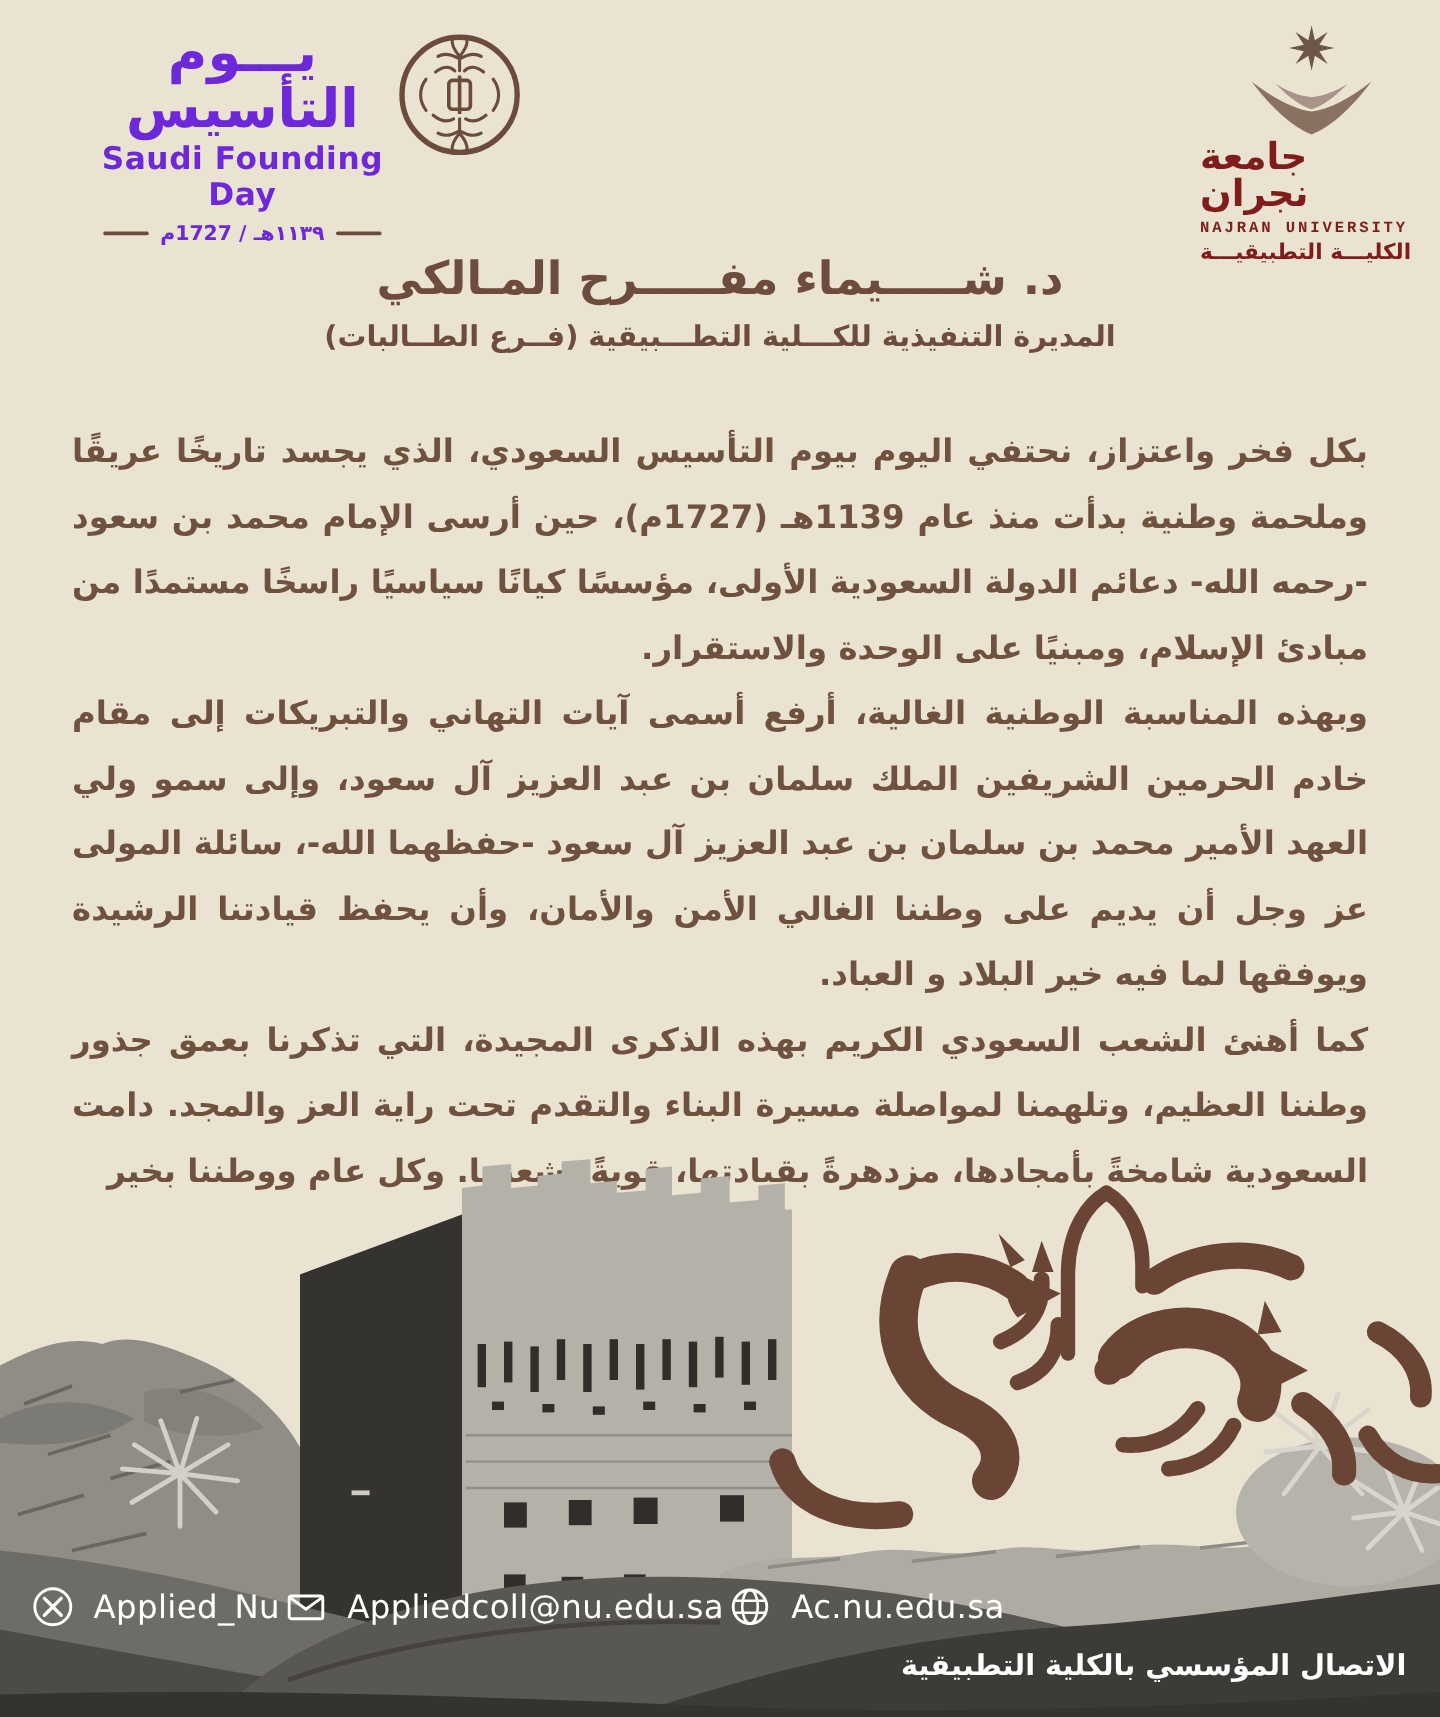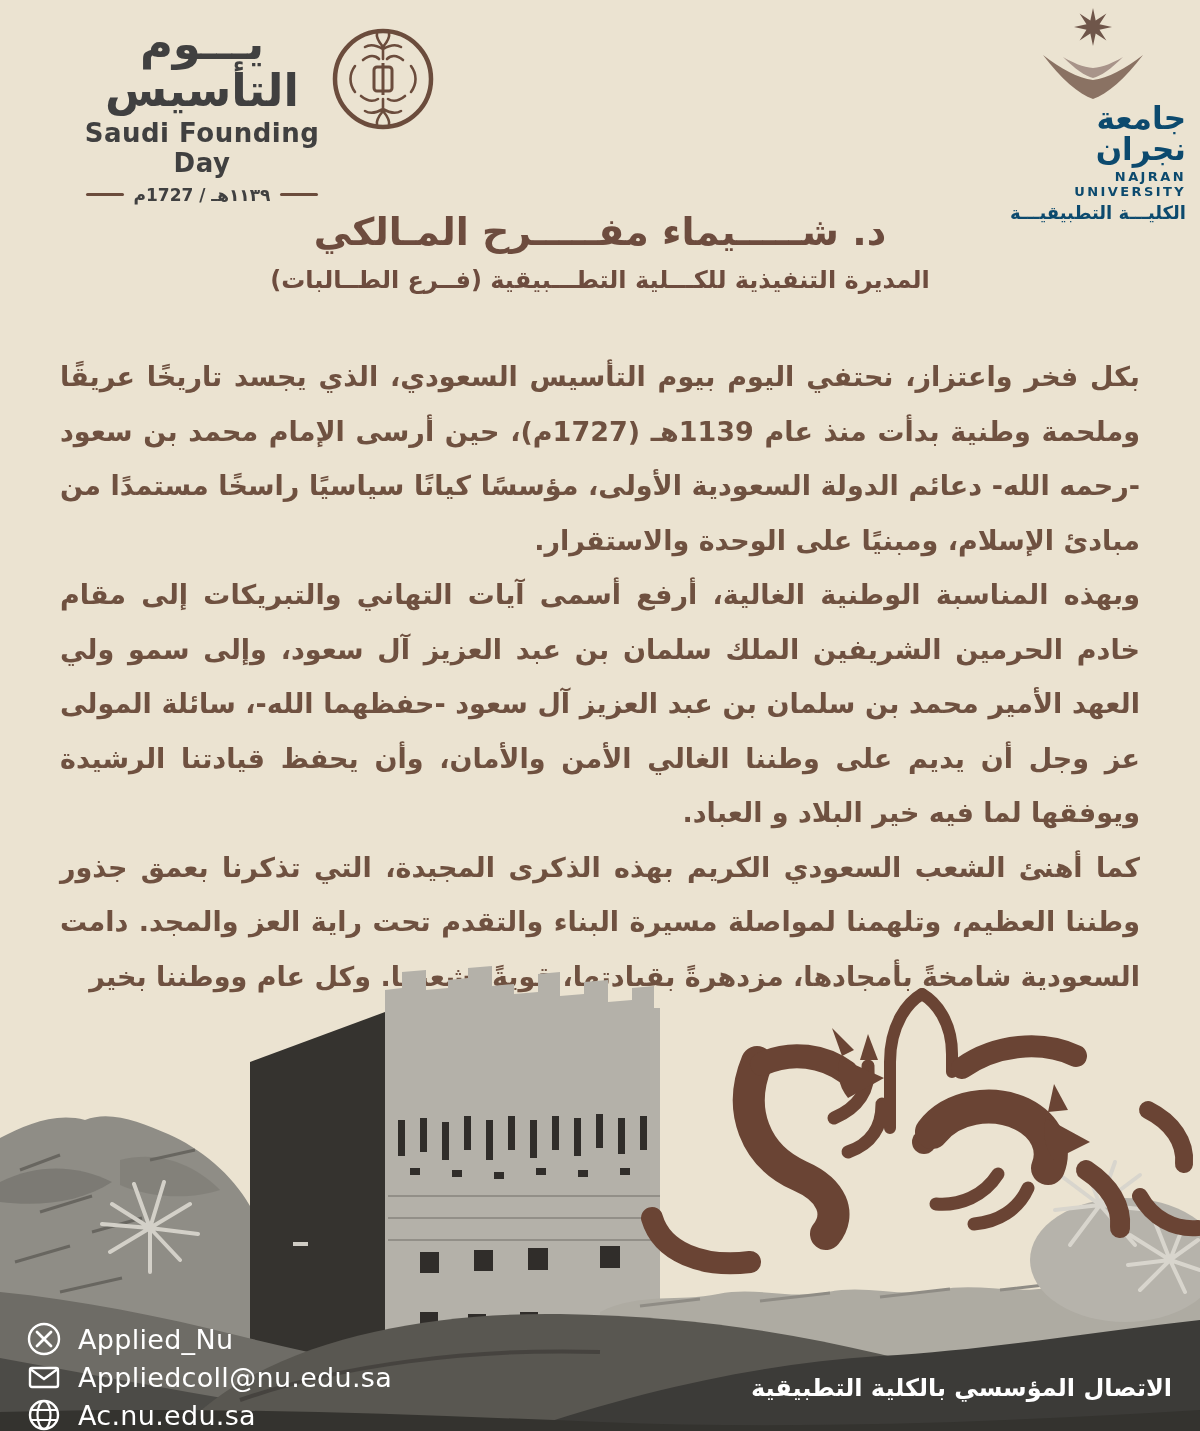--- a/index.html
+++ b/index.html
@@ -2,50 +2,50 @@
 <html lang="ar"><head>
 <meta charset="utf-8">
 <style>
   html,body { margin:0; padding:0; }
   .page {
     position:relative; width:1200px; height:1431px;
     background:#ebe3d1; overflow:hidden;
     font-family:"DejaVu Sans", sans-serif;
   }
   
-  .fd-logo { position:absolute; left:68px; top:20px; width:268px; text-align:center; color:#404040; }
+  .fd-logo { position:absolute; left:68px; top:20px; width:268px; text-align:center; color:#6d28d9; }
   .fd-arabic  { font-size:45px; font-weight:bold; line-height:1.05; direction:rtl; }
   .fd-english { font-size:26px; font-weight:700; margin-top:3px; letter-spacing:.5px; }
   .fd-dates   { margin-top:7px; display:flex; align-items:center; justify-content:center; gap:10px;
                 font-size:17px; font-weight:bold; direction:rtl; }
   .fd-dash    { width:38px; height:3px; background:#6b4c3c; border-radius:2px; }
   .fd-seal    { position:absolute; left:330px; top:24px; width:106px; height:110px; }
 
   
-  .nu-logo    { position:absolute; right:14px; top:7px; width:186px; text-align:right; color:#0c4a6e; }
+  .nu-logo    { position:absolute; right:14px; top:20px; width:186px; text-align:left; color:#7f1d1d; }
   .nu-mark    { display:block; margin:0 auto; }
   .nu-arabic  { font-size:31px; font-weight:bold; direction:rtl; line-height:1; margin-top:-4px; }
-  .nu-english { font-size:13px; font-weight:600; letter-spacing:2.4px; margin-top:4px; }
+  .nu-english { font-size:13px; font-weight:600; letter-spacing:2.4px; margin-top:4px;font-family:Liberation Mono, monospace; }
   .nu-college { font-size:18px; font-weight:bold; direction:rtl; margin-top:3px; }
 
   
   .msg-author { position:absolute; top:210px; left:0; width:100%; text-align:center;
                 direction:rtl; font-size:38px; font-weight:bold; color:#6d4c3e; }
   .msg-role   { position:absolute; top:266px; left:0; width:100%; text-align:center;
                 direction:rtl; font-size:24px; font-weight:bold; color:#6d4c3e; }
   .msg-body   { position:absolute; top:350px; left:60px; width:1080px;
                 direction:rtl; text-align:justify; color:#6f5140;
                 font-size:27px; font-weight:bold; line-height:54.5px; }
   .msg-body p { margin:0; }
 
   
   .scene { position:absolute; left:0; top:960px; width:1200px; height:471px; }
 
   
-  .contacts { position:absolute; left:26px; top:1322px; display:flex; flex-direction:column; gap:4px; }
+  .contacts { position:absolute; left:26px; top:1322px; display:flex; flex-direction:row; gap:4px; }
   .contact-row { display:flex; align-items:center; gap:16px; height:34px; color:#fff; }
   .contact-row .label { font-size:27px; font-weight:500; letter-spacing:.3px; }
   .footer-dept { position:absolute; right:28px; top:1374px; direction:rtl;
                  color:#fff; font-size:24px; font-weight:bold; }
 </style>
 </head>
 <body>
 
 <div class="page">
 

